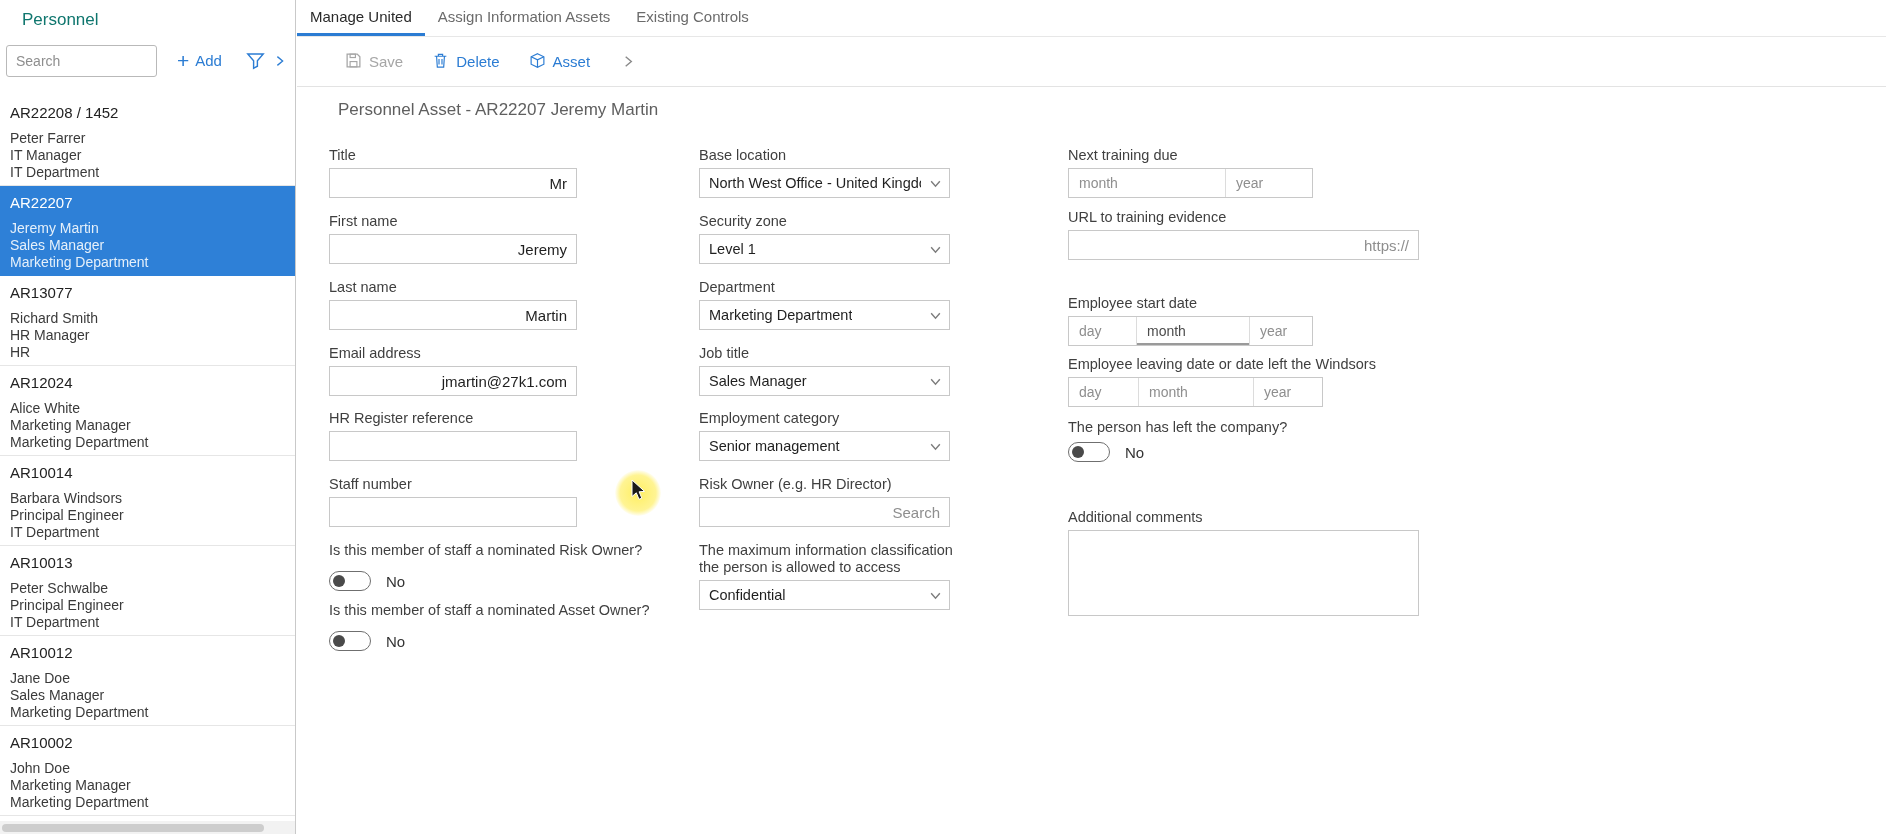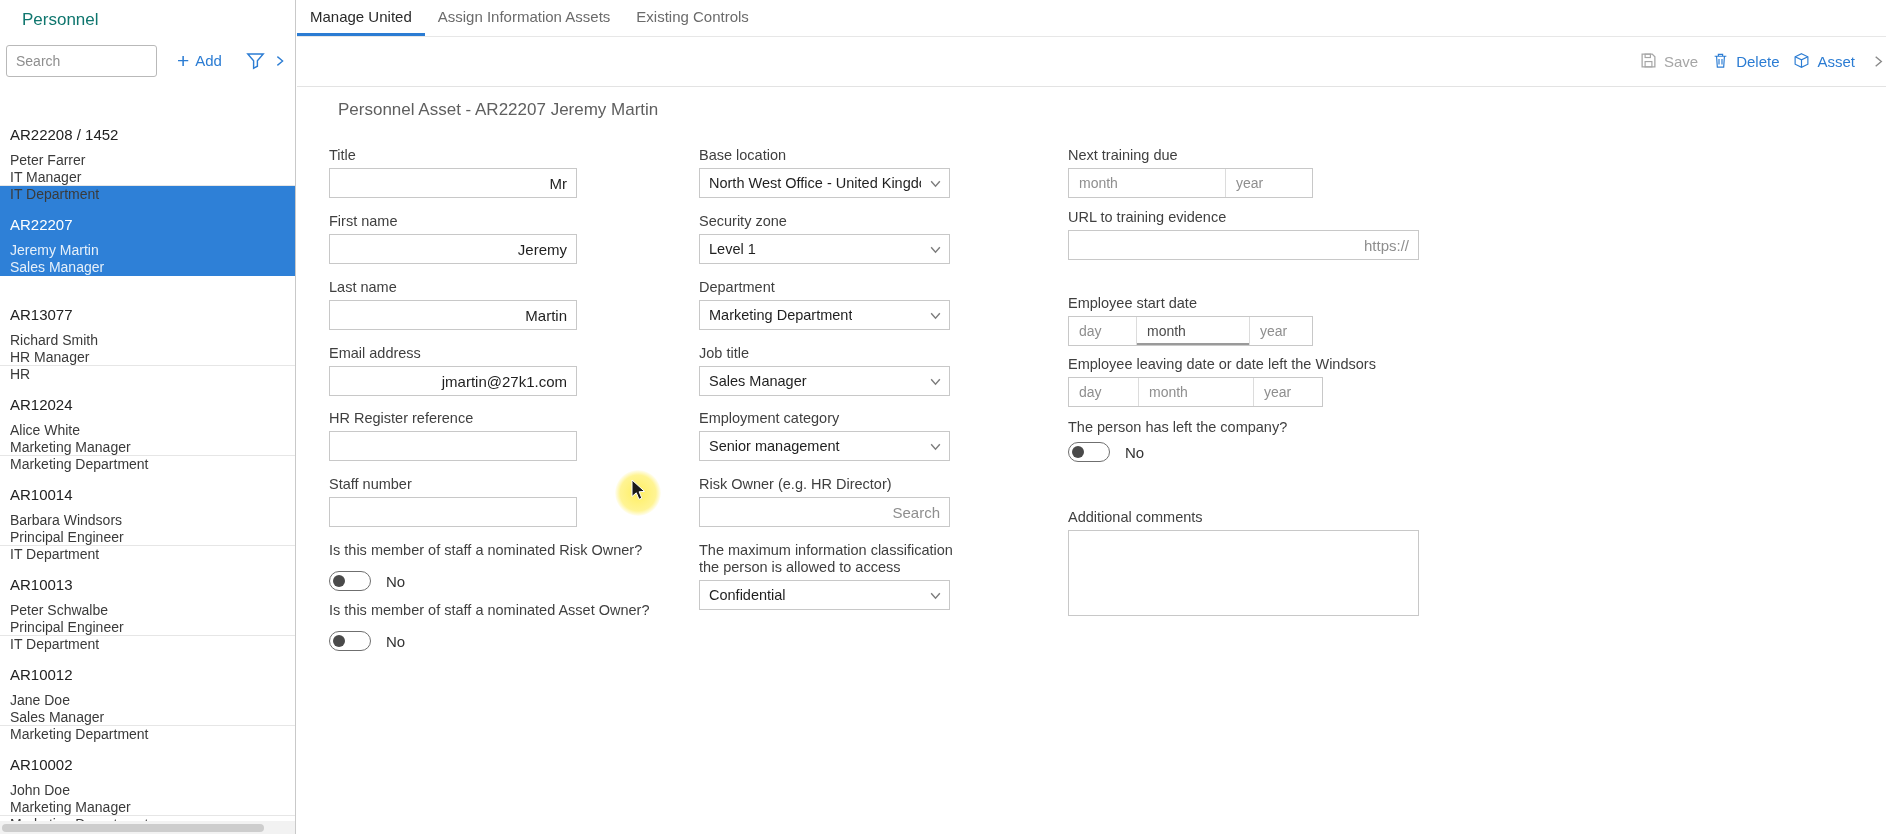--- a/index.html
+++ b/index.html
@@ -17,39 +17,39 @@
   .search-input::placeholder { color:#8e8e8e; }
   .add-btn { display:flex; align-items:center; margin-left:20px; color:#2b7cd3;
     font-size:15px; cursor:pointer; }
   .add-btn .plus { font-size:21px; font-weight:400; margin-right:6px; line-height:20px; }
   .filter-btn { margin-left:24px; display:flex; align-items:center; cursor:pointer; }
   .side-chevron { margin-left:8px; display:flex; align-items:center; cursor:pointer; }
 
   .person-list { position:absolute; left:0; top:96px; width:295px; bottom:13px; overflow:hidden; }
   .person-row { height:90px; padding:8px 10px 0 10px; border-bottom:1px solid #e6e6e6;
     cursor:pointer; background:#fff; }
-  .person-id { font-size:15px; color:#222; margin-bottom:9px;margin-top:22px; }
+  .person-id { font-size:15px; color:#222; margin-bottom:9px; }
   .person-line { font-size:14px; color:#3a3a3a; line-height:17px; }
   .person-row.selected { background:#2e80d7; border-bottom-color:#2e80d7; }
   .person-row.selected .person-id { color:#ffffff; }
   .person-row.selected .person-line { color:rgba(255,255,255,0.88); }
 
   .hscroll { position:absolute; left:0; bottom:0; width:295px; height:13px; background:#f2f2f2; }
   .hscroll-thumb { position:absolute; left:2px; top:3px; height:8px; width:262px;
     background:#cdcdcd; border-radius:4px; }
 
   
   .main { position:absolute; left:297px; top:0; right:0; bottom:0; background:#fff; }
   .tabbar { height:37px; display:flex; align-items:stretch; border-bottom:1px solid #e7e7e7; }
   .tab { padding:0 13px; font-size:15px; color:#6b6b6b; display:flex; align-items:center;
     cursor:pointer; border-bottom:3px solid transparent; }
   .tab.active { color:#2a2a2a; border-bottom-color:#2b7cd3; }
 
-  .toolbar { height:50px; display:flex; align-items:center; padding-left:48px; gap:14px;
-    border-bottom:1px solid #e3e3e3;justify-content:flex-end; }
+  .toolbar { height:50px; display:flex; align-items:center; padding-left:48px; gap:29px;
+    border-bottom:1px solid #e3e3e3; }
   .tool-btn { display:flex; align-items:center; gap:7px; font-size:15px; color:#2b7cd3; cursor:pointer; }
   .tool-btn.disabled { color:#a6a6a6; cursor:default; }
   .tool-chevron { display:flex; align-items:center; cursor:pointer; margin-left:2px; }
 
   .page-title { margin:13px 0 0 41px; font-size:17px; color:#5f5f5f; }
 
   
   .field { position:absolute; }
   .label { font-size:14.5px; color:#3f3f3f; line-height:17px; margin-bottom:4px; }
   .label.nowrap { white-space:nowrap; }

